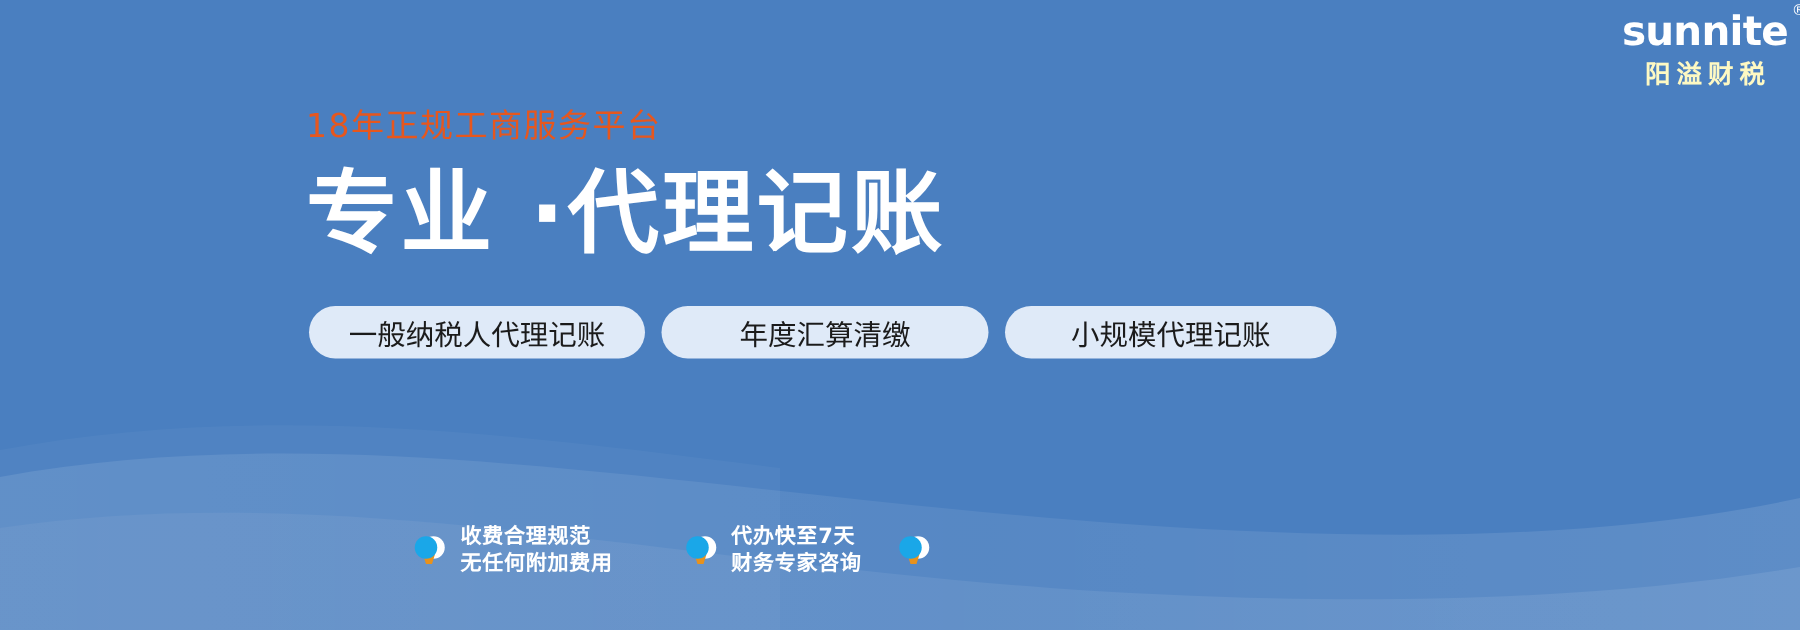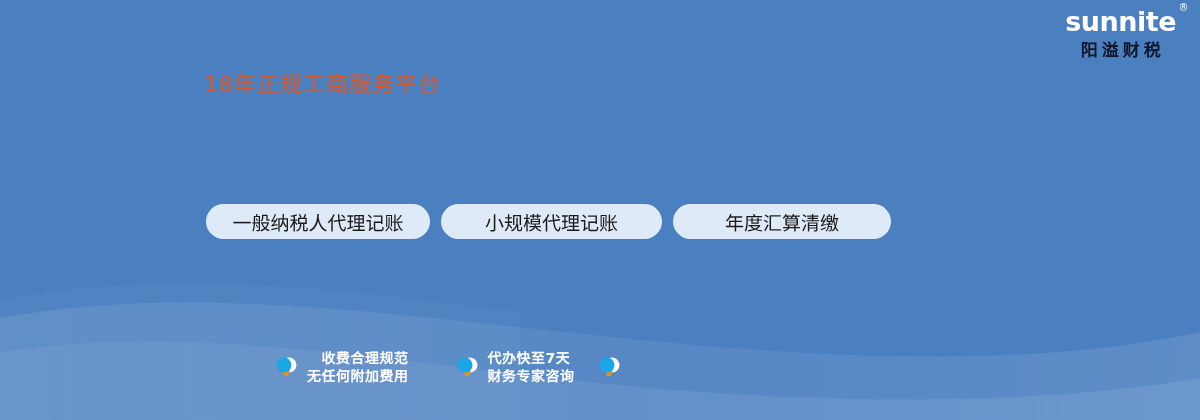--- a/index.html
+++ b/index.html
@@ -21,21 +21,21 @@
   .wave-layer{
     position:absolute;
     left:0; top:0;
     width:1200px; height:420px;
     pointer-events:none;
   }
 
   
   .logo{
     position:absolute;
-    right:24px;
+    right:8px;
     top:8px;
     text-align:center;
     line-height:1;
     user-select:none;
   }
   .logo-word{
     position:relative;
     display:inline-block;
     color:#ffffff;
     font-size:27px;
@@ -46,21 +46,21 @@
   .logo-reg{
     position:absolute;
     top:-5px;
     right:-12px;
     font-size:10px;
     font-weight:400;
     color:#ffffff;
   }
   .logo-cn{
     margin-top:7px;
-    color:#0f172a;
+    color:#fef9c3;
     font-size:17px;
     font-weight:700;
     letter-spacing:4px;
     padding-left:4px;
     font-family:"DejaVu Sans","Liberation Sans",sans-serif;
   }
 
   
   .headline{
     position:absolute;
@@ -138,21 +138,21 @@
   }
   .feat-text{
     color:#ffffff;
     font-size:14px;
     font-weight:700;
     line-height:18px;
     letter-spacing:0.5px;
     white-space:nowrap;
     font-family:"DejaVu Sans","Liberation Sans",sans-serif;
   }
-  .feature.f1{ margin-right:24px;text-align:right; }
+  .feature.f1{ margin-right:24px; }
   .feature.f2{ }
 </style>
 </head>
 <body>
 
 <div class="banner">
 
   <svg class="wave-layer" viewBox="0 0 1200 420" preserveAspectRatio="none" aria-hidden="true">
     <defs>
       <linearGradient id="wg1" x1="0" y1="0" x2="1" y2="0">
@@ -173,27 +173,28 @@
   <div class="logo">
     <div class="logo-word">
       <span>sunnite</span>
       <span class="logo-reg">®</span>
     </div>
     <div class="logo-cn">阳溢财税</div>
   </div>
 
   <div class="headline">
     <div class="kicker">18年正规工商服务平台</div>
+    <div class="title">专业 ·代理记账</div>
   </div>
 
   <div class="pill-grid">
     <div class="pill-row">
       <div class="pill w1">一般纳税人代理记账</div>
+      <div class="pill w3">年度汇算清缴</div>
       <div class="pill w2">小规模代理记账</div>
-      <div class="pill w3">年度汇算清缴</div>
     </div>
   </div>
 
   <div class="features">
 
     <div class="feature f1">
       <span class="feat-icon">
         <svg viewBox="0 0 24 30" width="24" height="30" aria-hidden="true">
           <circle cx="15" cy="13" r="7.5" fill="#ffffff"></circle>
           <path d="M14 20 A7.5 7.5 0 0 0 14 13 L10 16 Z" fill="#e8921d"></path>

